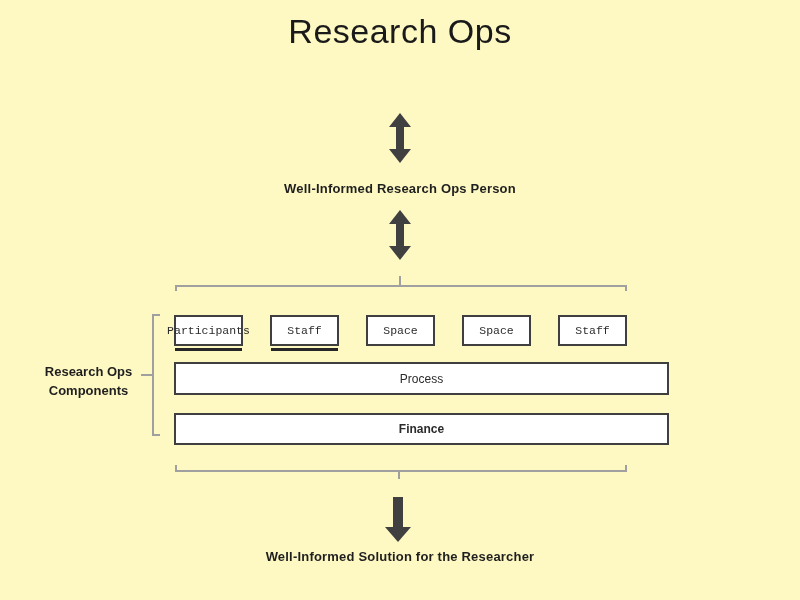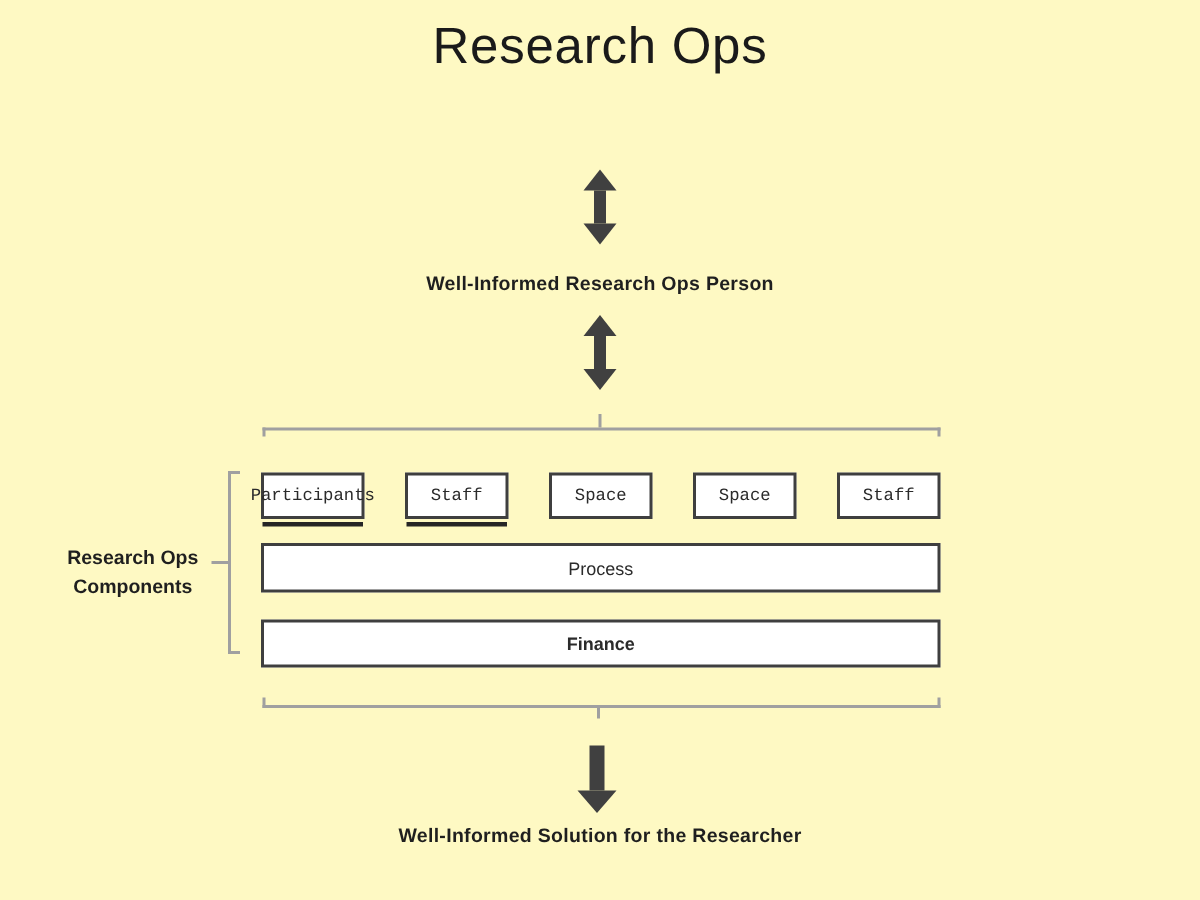--- a/index.html
+++ b/index.html
@@ -122,21 +122,21 @@
     font-family:Liberation Mono, monospace;
   }
   .comp-box .underline{
     position:absolute;
     left:-1px;right:-1px;top:calc(100% + 4px);
     height:3px;background:#262626;
   }
 
   
   .wide-box{
-    left:174px;width:453px;
+    left:174px;width:495px;
     box-sizing:border-box;
     border:2px solid #3f3f3f;
     background:#ffffff;
     display:flex;align-items:center;justify-content:center;
     font-size:12px;color:#2b2b2b;
   }
   .row-process{top:362px;height:33px;}
   .row-finance{top:413px;height:32px;font-weight:bold;}
 </style>
 </head>

